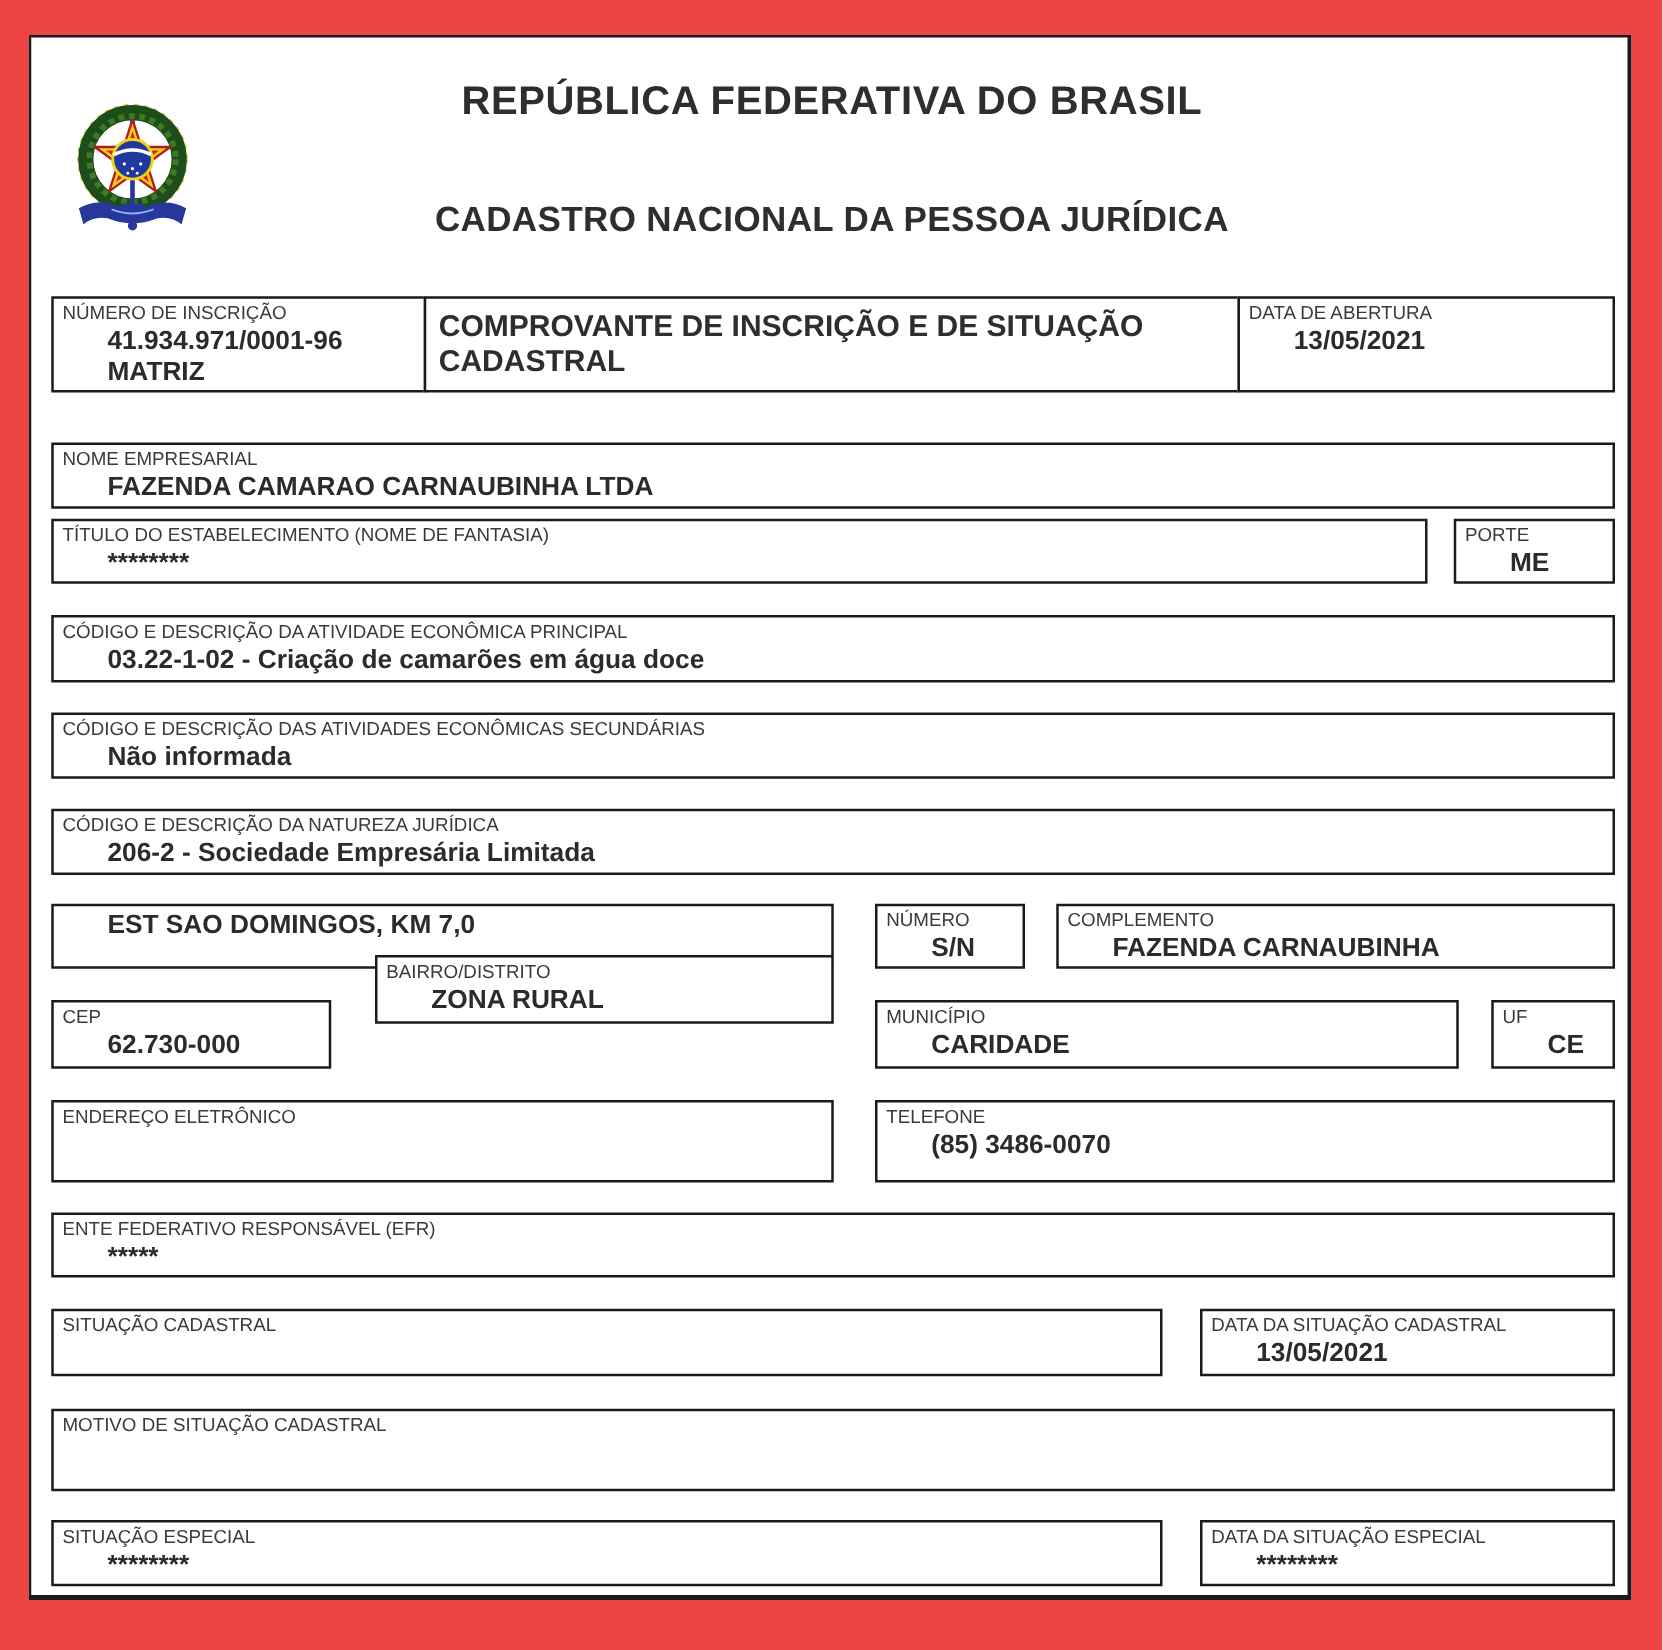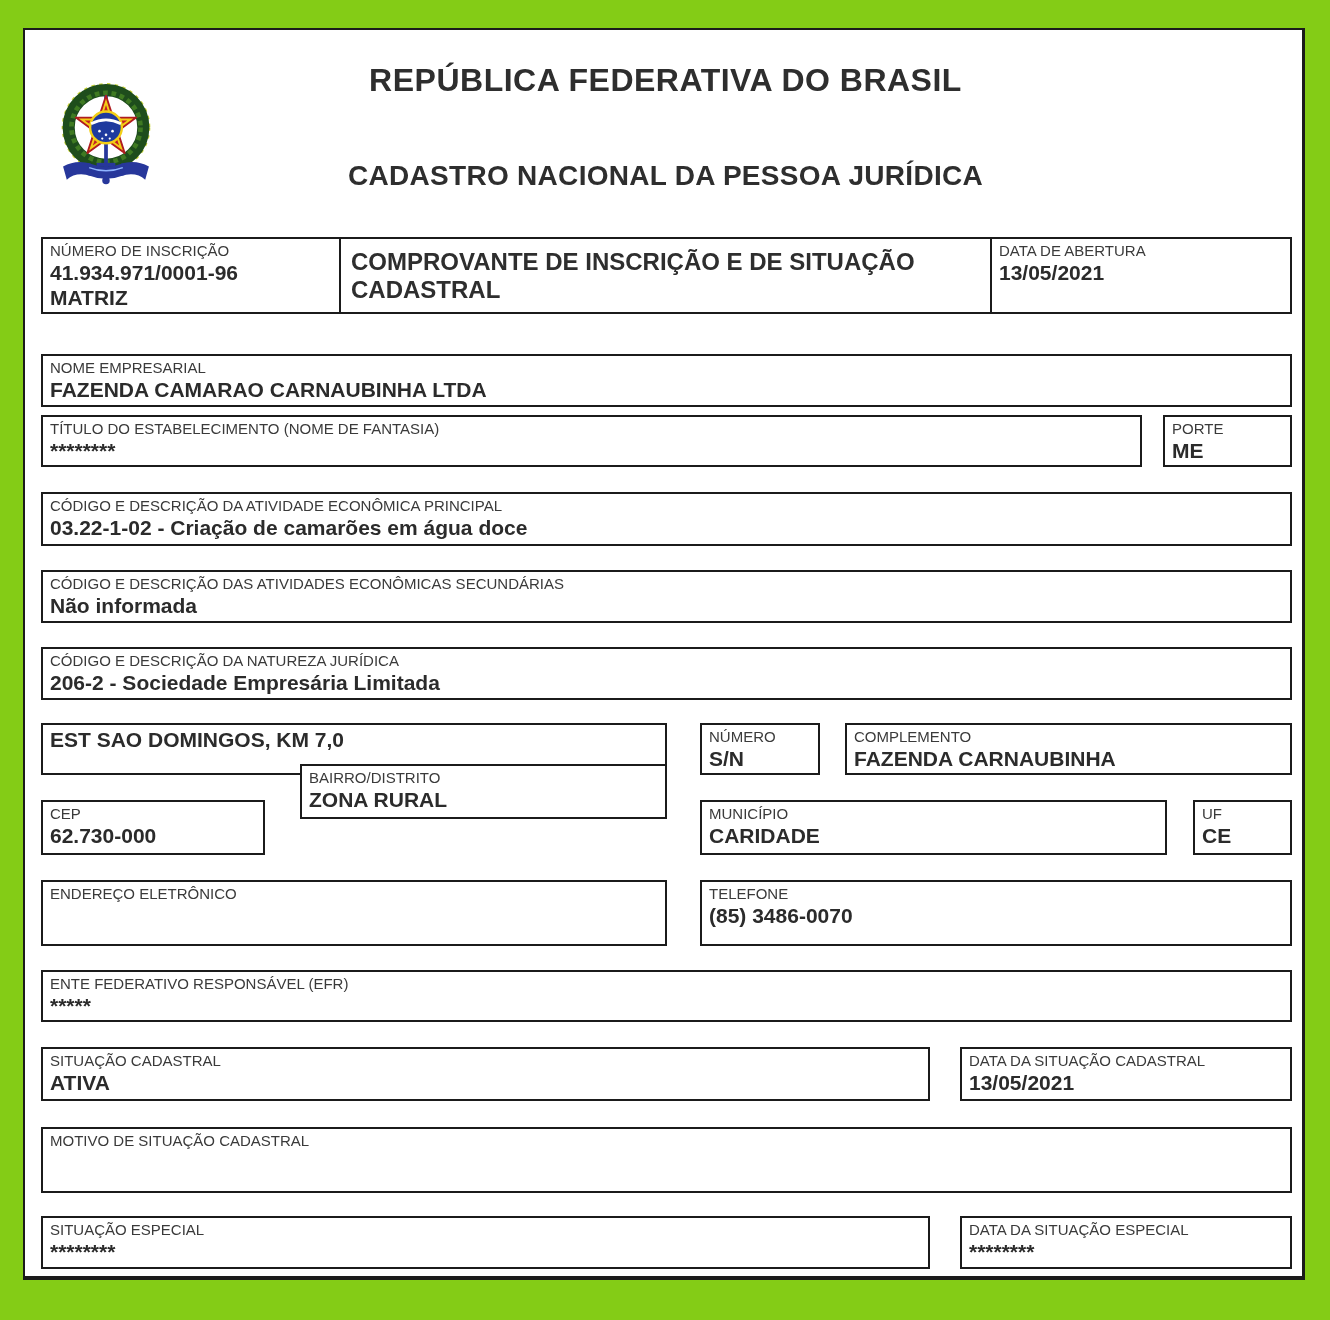--- a/index.html
+++ b/index.html
@@ -1,21 +1,21 @@
 <!DOCTYPE html>
 <html><head>
 <meta charset="utf-8">
 <style>
   html, body { margin: 0; padding: 0; background: #ffffff; }
   body {
     width: 1330px; height: 1320px;
     font-family: "Liberation Sans", sans-serif;
     color: #2b2b2b;
   }
-  .page { position: relative; width: 1330px; height: 1320px; background: #84cc16; }
+  .page { position: relative; width: 1330px; height: 1320px; background: #ef4444; }
   .doc-border {
     position: absolute; left: 23px; top: 28px; width: 1282px; height: 1252px;
     border: 2px solid #1b1b1b; border-right-width: 3px; border-bottom-width: 4px;
     box-sizing: border-box; background: #fff;
   }
   .h-title {
     position: absolute; left: 23px; top: 62px; width: 1285px;
     text-align: center; font-size: 32px; font-weight: bold; color: #2e2e2e;
     letter-spacing: 0.5px;
   }
@@ -24,21 +24,21 @@
     text-align: center; font-size: 28px; font-weight: bold; color: #2e2e2e;
     letter-spacing: 0.3px;
   }
   .emblem { position: absolute; left: 50px; top: 76px; width: 112px; height: 114px; }
   .fbox {
     position: absolute; box-sizing: border-box;
     border: 2px solid #1b1b1b; background: #fff;
     padding: 2px 7px; overflow: hidden;
   }
   .flabel { font-size: 15px; line-height: 19px; color: #3a3a3a; white-space: nowrap; }
-  .fvalue { font-size: 21px; line-height: 25px; font-weight: bold; color: #2b2b2b; }
+  .fvalue { font-size: 21px; line-height: 25px; font-weight: bold; color: #2b2b2b; margin-left: 36px; }
   .center-title {
     display: flex; align-items: center; justify-content: center;
     font-size: 24px; line-height: 28px;
     font-weight: bold; color: #2e2e2e; height: 100%; padding: 0 10px;
   }
 </style>
 </head>
 <body>
 
 <div class="page">
@@ -148,21 +148,20 @@
     <div class="fvalue">(85) 3486-0070</div>
   </div>
 
   <div class="fbox" style="left:41px;top:970px;width:1251px;height:52px">
     <div class="flabel">ENTE FEDERATIVO RESPONSÁVEL (EFR)</div>
     <div class="fvalue">*****</div>
   </div>
 
   <div class="fbox" style="left:41px;top:1047px;width:889px;height:54px">
     <div class="flabel">SITUAÇÃO CADASTRAL</div>
-    <div class="fvalue">ATIVA</div>
   </div>
   <div class="fbox" style="left:960px;top:1047px;width:332px;height:54px">
     <div class="flabel">DATA DA SITUAÇÃO CADASTRAL</div>
     <div class="fvalue">13/05/2021</div>
   </div>
 
   <div class="fbox" style="left:41px;top:1127px;width:1251px;height:66px">
     <div class="flabel">MOTIVO DE SITUAÇÃO CADASTRAL</div>
     <div class="fvalue"></div>
   </div>

